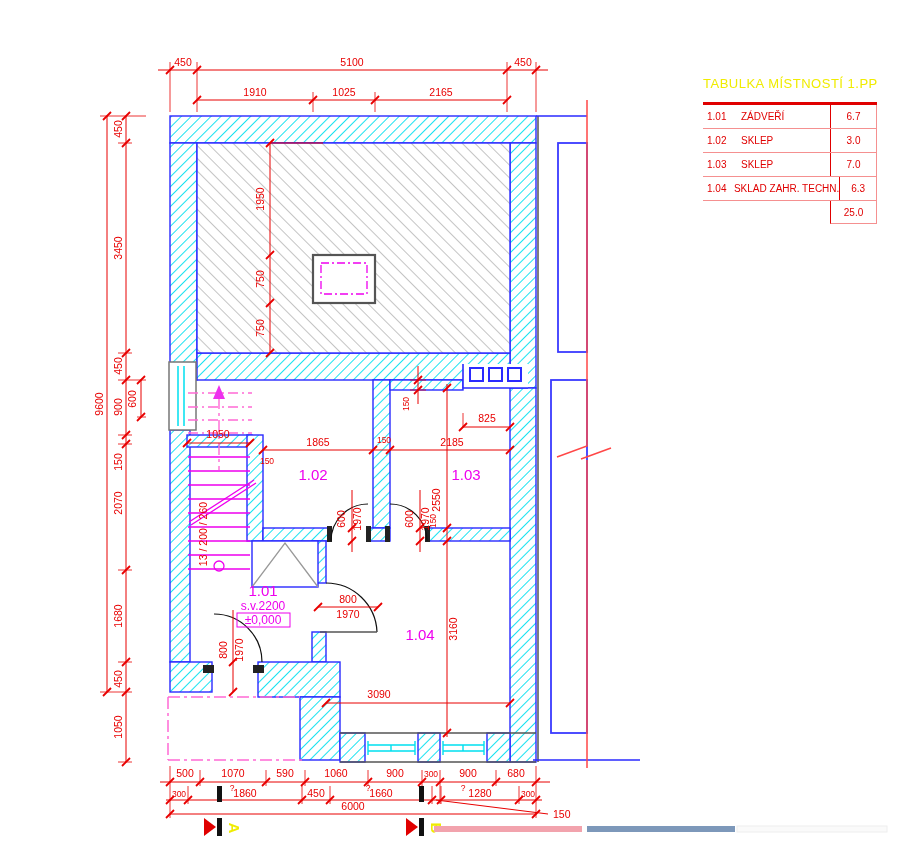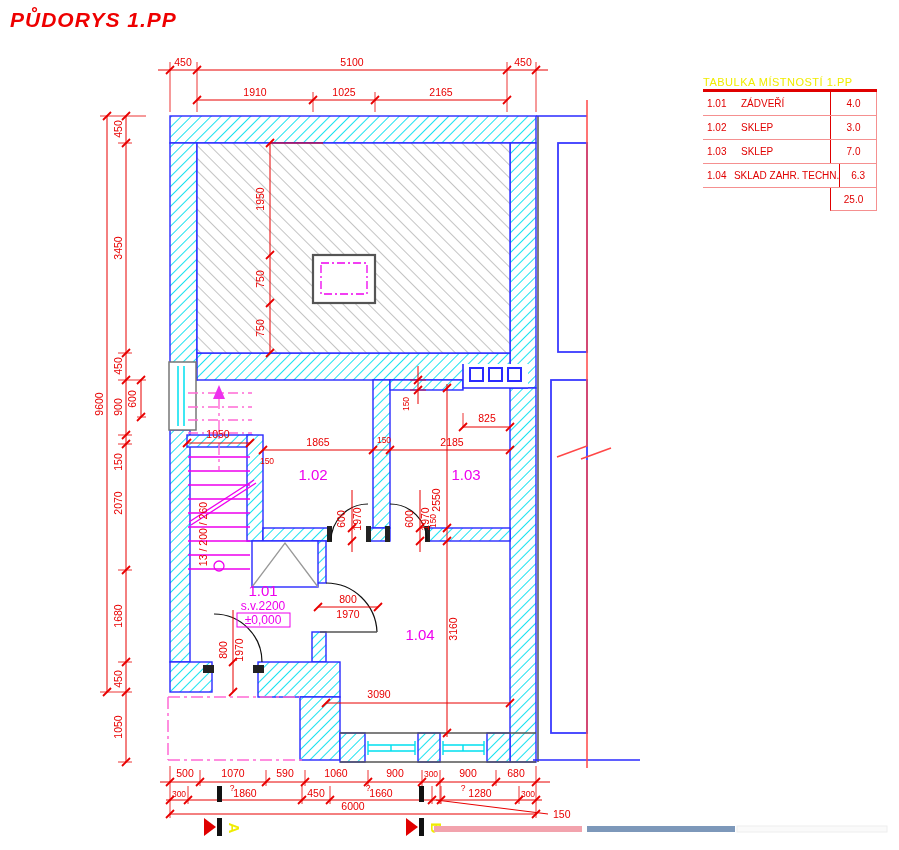--- a/index.html
+++ b/index.html
@@ -9,36 +9,35 @@
               font-style:italic;color:#ee0000;letter-spacing:1px;white-space:nowrap;}
   svg{position:absolute;left:0;top:0;}
   svg text{font-family:"Liberation Sans",sans-serif;}
   .dim{fill:#e80000;font-size:10.5px;text-anchor:middle;}
   .dimS{fill:#e80000;font-size:8.5px;text-anchor:middle;}
   .room{fill:#ee00ee;font-size:15px;text-anchor:middle;}
   .roomS{fill:#ee00ee;font-size:12px;text-anchor:middle;}
   .sect{fill:#f0ec00;font-size:15px;font-weight:bold;text-anchor:middle;}
   
   #room-table{position:absolute;left:703px;top:76px;width:174px;color:#e00000;font-size:10px;}
-  #room-table .tbl-title{color:#f0ec00;font-size:11px;letter-spacing:.5px;margin-bottom:1px;white-space:nowrap;}
+  #room-table .tbl-title{color:#f0ec00;font-size:13px;letter-spacing:.5px;margin-bottom:11px;white-space:nowrap;}
   #room-table .box{border-top:3px solid #e00000;}
   #room-table .row{display:flex;align-items:center;height:23px;border-bottom:1px solid #f59090;}
   #room-table .row.hdr{height:25px;border-bottom:3px solid #e00000;}
   #room-table .row.last{border-bottom:none;}
   #room-table .c1{width:34px;padding-left:4px;}
   #room-table .c2{flex:1;white-space:nowrap;}
   #room-table .c3{width:45px;text-align:center;border-left:1.5px solid #e00000;border-right:1.5px solid #f59090;align-self:stretch;display:flex;align-items:center;justify-content:center;}
   #room-table .row.tot .c3{border-bottom:1px solid #f59090;}
 </style>
 </head>
 <body>
 
 <div id="stage">
 
-  <div id="plan-title">PŮDORYS 1.PP</div>
 
   <svg width="899" height="850" viewBox="0 0 899 850">
     <defs>
       <pattern id="hcyan" width="7" height="7" patternUnits="userSpaceOnUse" patternTransform="rotate(45)">
         <rect width="7" height="7" fill="#ffffff"></rect>
         <line x1="0" y1="0" x2="0" y2="7" stroke="#00dfef" stroke-width="1.8"></line>
       </pattern>
       <pattern id="hgray" width="9" height="9" patternUnits="userSpaceOnUse" patternTransform="rotate(-45)">
         <rect width="9" height="9" fill="#ffffff"></rect>
         <line x1="0" y1="0" x2="0" y2="9" stroke="#b5b5b5" stroke-width="1.6"></line>
@@ -250,21 +249,21 @@
       <rect x="737" y="826" width="150" height="6" fill="#fafafa" stroke="#eeeeee" stroke-width="1"></rect>
     </g>
   </svg>
 
   <div id="room-table">
     <div class="tbl-title">TABULKA MÍSTNOSTÍ 1.PP</div>
     <div class="box">
       <div class="row">
         <div class="c1">1.01</div>
         <div class="c2">ZÁDVEŘÍ</div>
-        <div class="c3">4.0</div>
+        <div class="c3">6.7</div>
       </div>
       <div class="row">
         <div class="c1">1.02</div>
         <div class="c2">SKLEP</div>
         <div class="c3">3.0</div>
       </div>
       <div class="row">
         <div class="c1">1.03</div>
         <div class="c2">SKLEP</div>
         <div class="c3">7.0</div>

